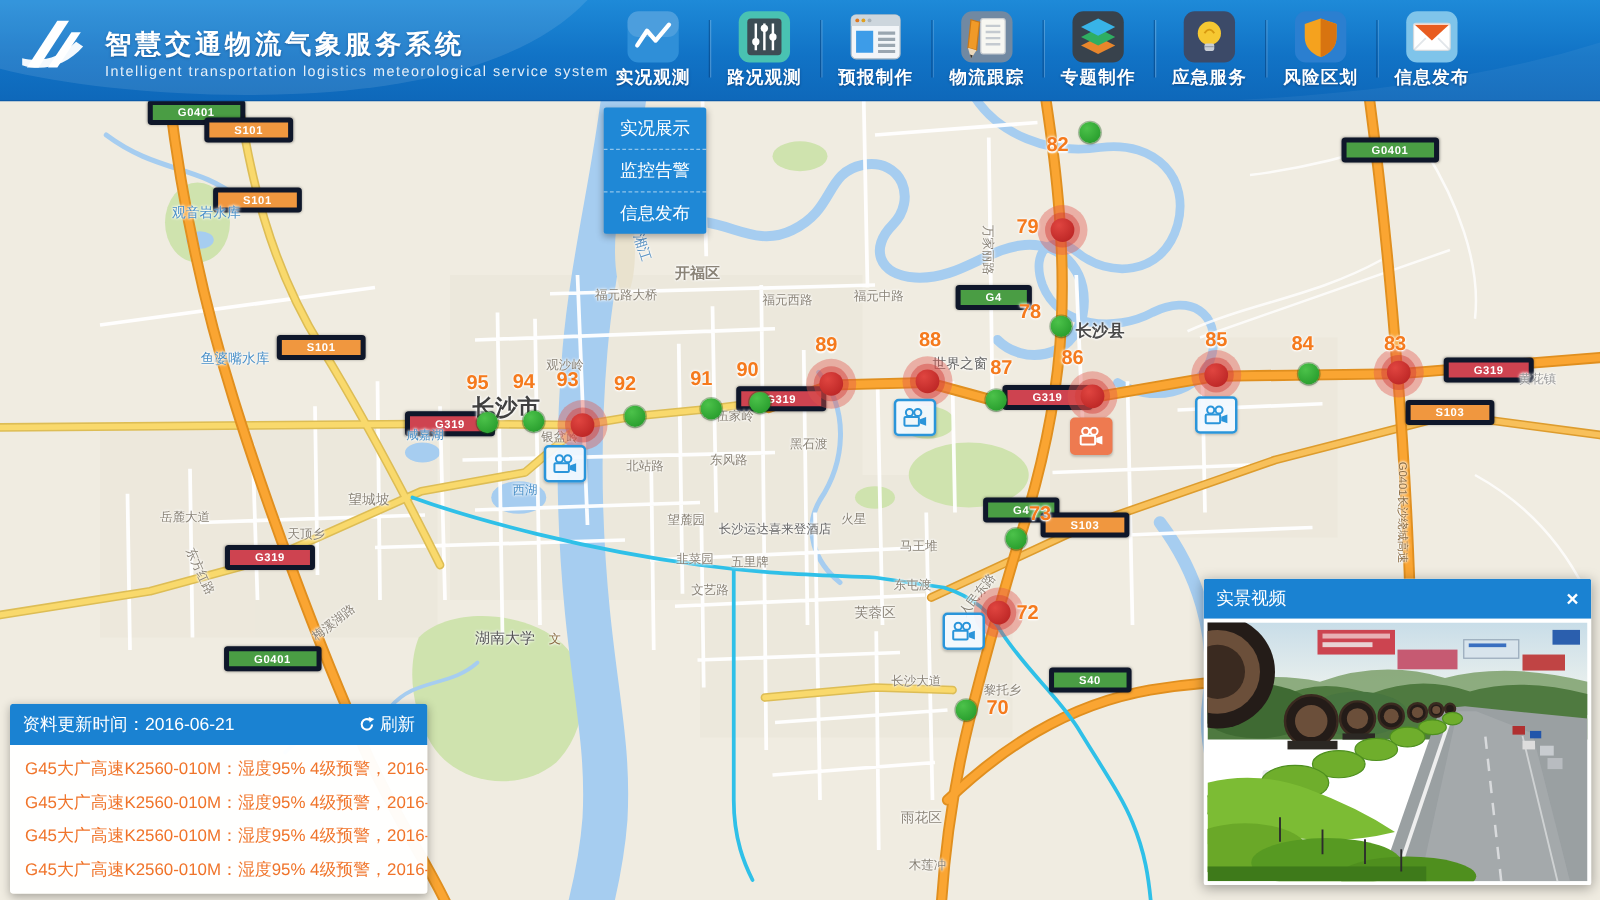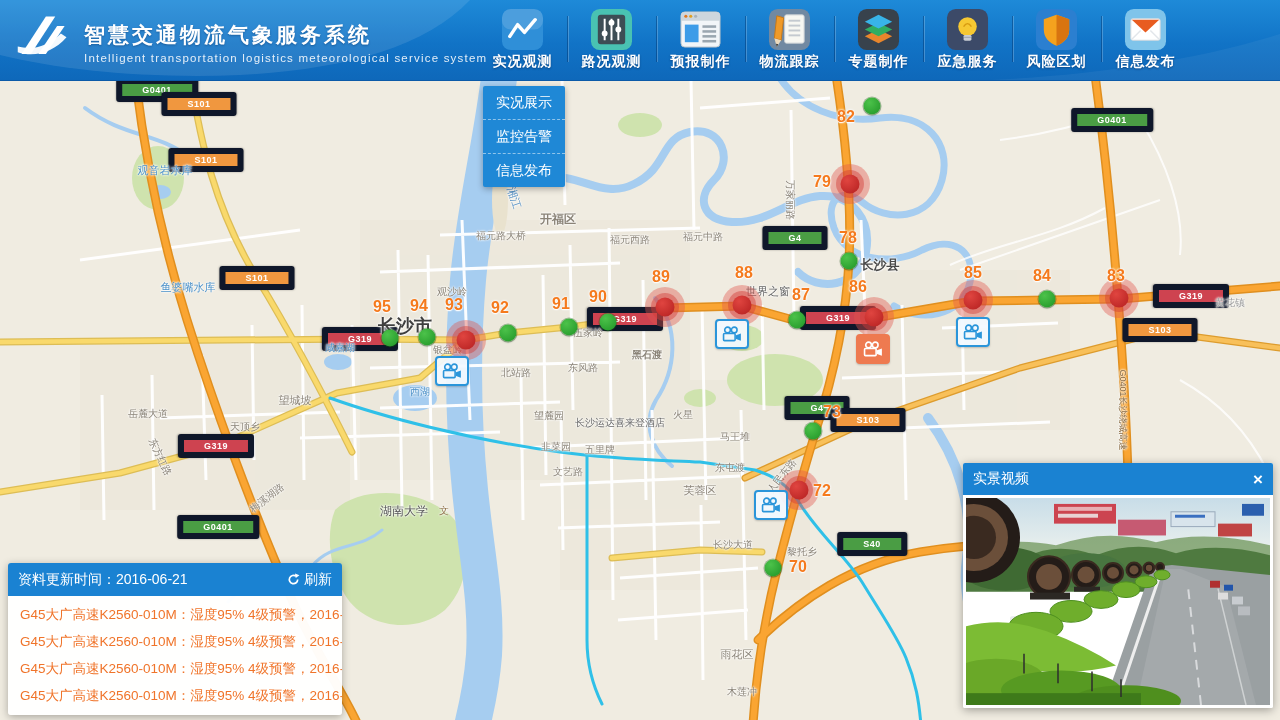--- a/index.html
+++ b/index.html
@@ -22,21 +22,21 @@
   .nav-icon,.nav-icon svg{width:43px;height:43px;display:block}
   .nav-label{margin-top:2px;font-size:14px;font-weight:bold;color:#fff;letter-spacing:1px;
     text-shadow:0 1px 2px rgba(0,20,60,.45);white-space:nowrap}
   
   #map{position:absolute;top:80px;left:0;width:1280px;height:640px;overflow:hidden}
   #map-bg{position:absolute;inset:0}
   #overlay{position:absolute;inset:0}
   .map-label{position:absolute;white-space:nowrap;pointer-events:none;
     text-shadow:0 0 2px #fff,0 0 3px #fff,0 0 2px #fff}
   .shield{position:absolute;transform:translate(-50%,-50%);font-size:9px;font-weight:bold;color:#fff;
-    padding:1px 20px;border-radius:3px;border:6px solid #0f172a;letter-spacing:.5px;
+    padding:1px 20px;border-radius:3px;border:4px solid #0f172a;letter-spacing:.5px;
     box-shadow:0 0 2px rgba(0,0,0,.35);line-height:10px}
   .shield.red{background:#ce4350}.shield.green{background:#4a9d44}.shield.orange{background:#f0973f}
   .marker{position:absolute;transform:translate(-50%,-50%);cursor:pointer}
   .marker.normal{width:17px;height:17px;border-radius:50%;
     background:radial-gradient(circle at 35% 30%,#4cc24a,#1f9426);
     box-shadow:0 0 0 1px rgba(20,90,20,.35),0 1px 2px rgba(0,0,0,.25)}
   .marker.alert{width:40px;height:40px;border-radius:50%;background:rgba(224,85,75,.40)}
   .marker.alert::before{content:"";position:absolute;left:50%;top:50%;width:28px;height:28px;
     transform:translate(-50%,-50%);border-radius:50%;background:rgba(210,60,55,.45)}
   .marker.alert::after{content:"";position:absolute;left:50%;top:50%;width:19px;height:19px;
@@ -327,21 +327,21 @@
       <span class="map-label" style="left: 782px; top: 396px; font-size: 10px; color: rgb(138, 131, 119); font-weight: normal; transform: translate(-50%, -50%) rotate(-52deg);">人民东路</span>
       <span class="map-label" style="left: 733px; top: 465px; font-size: 10px; color: rgb(138, 131, 119); font-weight: normal; transform: translate(-50%, -50%) rotate(0deg);">长沙大道</span>
       <span class="map-label" style="left: 802px; top: 472px; font-size: 10px; color: rgb(138, 131, 119); font-weight: normal; transform: translate(-50%, -50%) rotate(0deg);">黎托乡</span>
       <span class="map-label" style="left: 737px; top: 574px; font-size: 11px; color: rgb(138, 131, 119); font-weight: normal; transform: translate(-50%, -50%) rotate(0deg);">雨花区</span>
       <span class="map-label" style="left: 742px; top: 612px; font-size: 10px; color: rgb(138, 131, 119); font-weight: normal; transform: translate(-50%, -50%) rotate(0deg);">木莲冲</span>
       <span class="map-label" style="left: 1230px; top: 223px; font-size: 10px; color: rgb(153, 153, 153); font-weight: normal; transform: translate(-50%, -50%) rotate(0deg);">黄花镇</span>
       <span class="map-label" style="left: 630px; top: 160px; font-size: 10px; color: rgb(138, 131, 119); font-weight: normal; transform: translate(-50%, -50%) rotate(0deg);">福元西路</span>
       <span class="map-label" style="left: 703px; top: 157px; font-size: 10px; color: rgb(138, 131, 119); font-weight: normal; transform: translate(-50%, -50%) rotate(0deg);">福元中路</span>
       <span class="map-label" style="left: 501px; top: 156px; font-size: 10px; color: rgb(138, 131, 119); font-weight: normal; transform: translate(-50%, -50%) rotate(0deg);">福元路大桥</span>
       <span class="map-label" style="left: 588px; top: 253px; font-size: 10px; color: rgb(138, 131, 119); font-weight: normal; transform: translate(-50%, -50%) rotate(0deg);">伍家岭</span>
-      <span class="map-label" style="left: 647px; top: 275px; font-size: 10px; color: rgb(138, 131, 119); font-weight: bold; transform: translate(-50%, -50%) rotate(0deg);">黑石渡</span>
+      <span class="map-label" style="left: 647px; top: 275px; font-size: 10px; color: rgb(138, 131, 119); font-weight: normal; transform: translate(-50%, -50%) rotate(0deg);">黑石渡</span>
       <span class="map-label" style="left: 452px; top: 212px; font-size: 10px; color: rgb(138, 131, 119); font-weight: normal; transform: translate(-50%, -50%) rotate(0deg);">观沙岭</span>
       <span class="map-label" style="left: 448px; top: 270px; font-size: 10px; color: rgb(138, 131, 119); font-weight: normal; transform: translate(-50%, -50%) rotate(0deg);">银盆岭</span>
       <span class="map-label" style="left: 516px; top: 293px; font-size: 10px; color: rgb(138, 131, 119); font-weight: normal; transform: translate(-50%, -50%) rotate(0deg);">北站路</span>
       <span class="map-label" style="left: 583px; top: 288px; font-size: 10px; color: rgb(138, 131, 119); font-weight: normal; transform: translate(-50%, -50%) rotate(0deg);">东风路</span>
       <span class="map-label" style="left: 295px; top: 320px; font-size: 11px; color: rgb(138, 131, 119); font-weight: normal; transform: translate(-50%, -50%) rotate(0deg);">望城坡</span>
       <span class="map-label" style="left: 148px; top: 334px; font-size: 10px; color: rgb(138, 131, 119); font-weight: normal; transform: translate(-50%, -50%) rotate(0deg);">岳麓大道</span>
       <span class="map-label" style="left: 245px; top: 347px; font-size: 10px; color: rgb(138, 131, 119); font-weight: normal; transform: translate(-50%, -50%) rotate(0deg);">天顶乡</span>
       <span class="map-label" style="left: 267px; top: 418px; font-size: 10px; color: rgb(138, 131, 119); font-weight: normal; transform: translate(-50%, -50%) rotate(-38deg);">梅溪湖路</span>
       <span class="map-label" style="left: 160px; top: 377px; font-size: 10px; color: rgb(138, 131, 119); font-weight: normal; transform: translate(-50%, -50%) rotate(65deg);">东方红路</span>
       <span class="map-label" style="left: 790px; top: 120px; font-size: 10px; color: rgb(138, 131, 119); font-weight: normal; transform: translate(-50%, -50%) rotate(90deg);">万家丽路</span>
@@ -362,21 +362,21 @@
       <span class="marker-label" style="left: 561px; top: 224px;">91</span>
       <div class="marker normal" style="left: 608px; top: 242px;"></div>
       <span class="marker-label" style="left: 598px; top: 217px;">90</span>
       <div class="marker alert" style="left: 665px; top: 227px;"></div>
       <span class="marker-label" style="left: 661px; top: 197px;">89</span>
       <div class="marker alert" style="left: 742px; top: 225px;"></div>
       <span class="marker-label" style="left: 744px; top: 193px;">88</span>
       <div class="marker normal" style="left: 797px; top: 240px;"></div>
       <span class="marker-label" style="left: 801px; top: 215px;">87</span>
       <div class="marker normal" style="left: 849px; top: 181px;"></div>
-      <span class="marker-label" style="left: 824px; top: 158px; margin-left: 24px;">78</span>
+      <span class="marker-label" style="left: 824px; top: 170px;">78</span>
       <div class="marker alert" style="left: 874px; top: 237px;"></div>
       <span class="marker-label" style="left: 858px; top: 207px;">86</span>
       <div class="marker alert" style="left: 973px; top: 220px;"></div>
       <span class="marker-label" style="left: 973px; top: 193px;">85</span>
       <div class="marker normal" style="left: 1047px; top: 219px;"></div>
       <span class="marker-label" style="left: 1042px; top: 196px;">84</span>
       <div class="marker alert" style="left: 1119px; top: 218px;"></div>
       <span class="marker-label" style="left: 1116px; top: 196px;">83</span>
       <div class="marker normal" style="left: 872px; top: 26px;"></div>
       <span class="marker-label" style="left: 846px; top: 23px; margin-top: 14px;">82</span>

